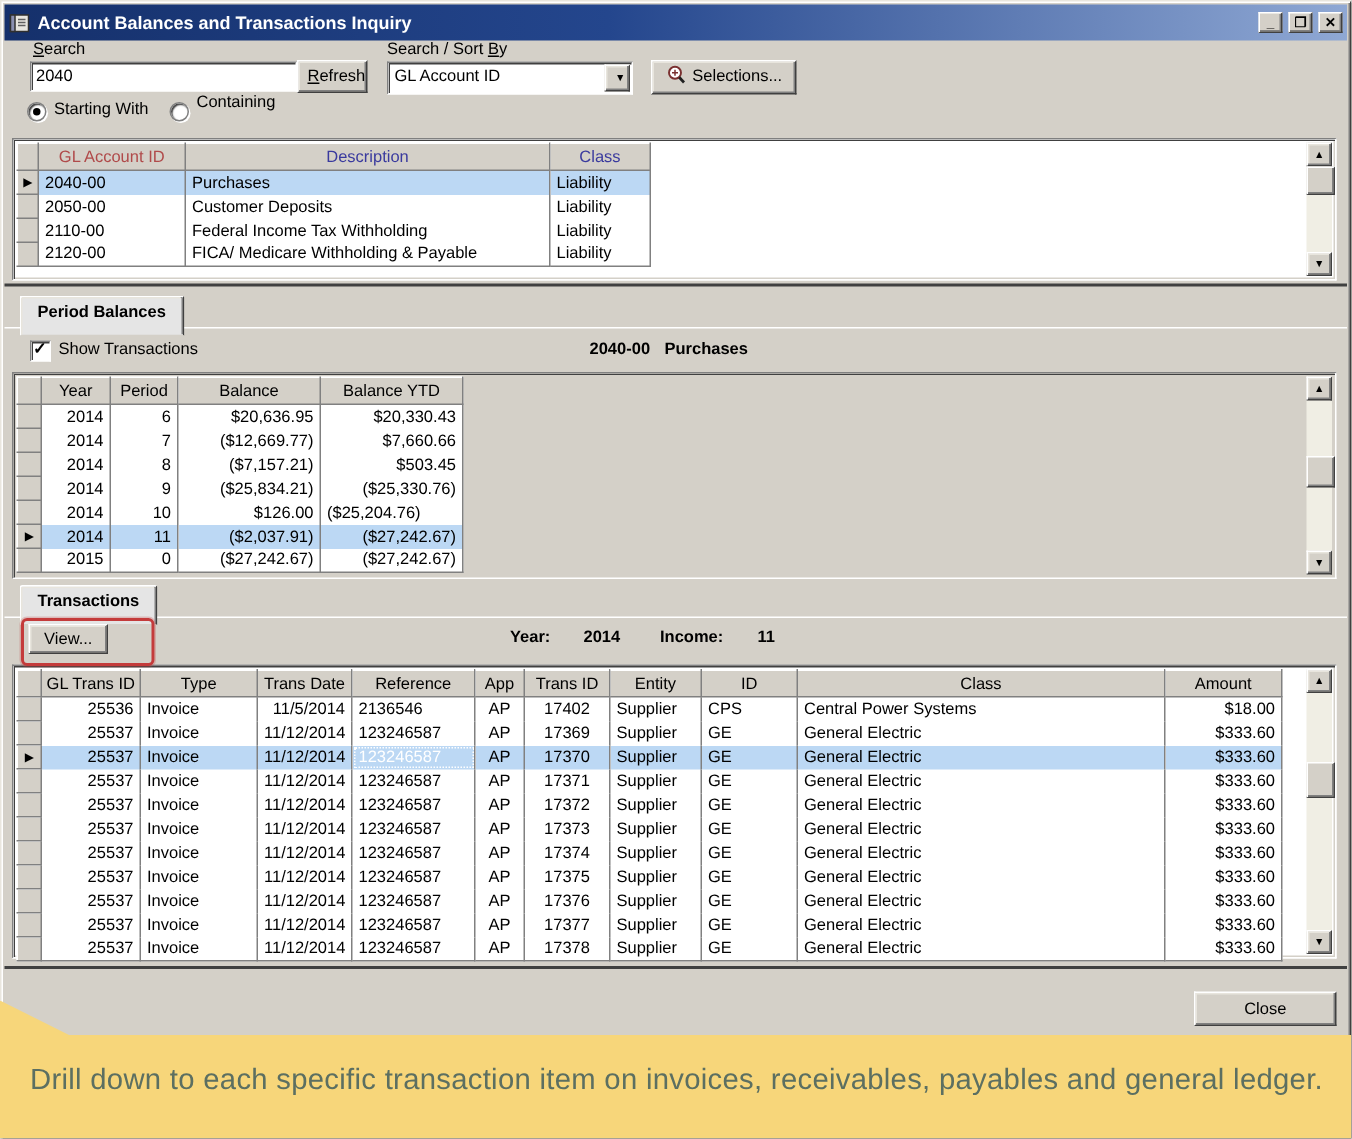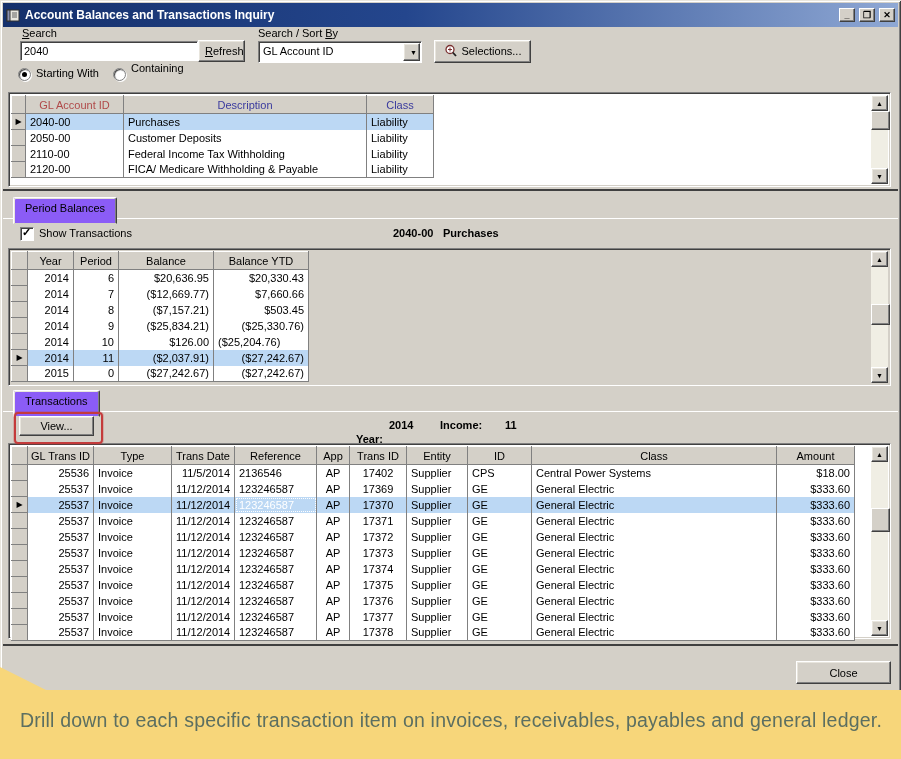--- a/index.html
+++ b/index.html
@@ -59,24 +59,24 @@
   }
   .radio.checked::after{content:"";position:absolute;inset:3px;background:#000;border-radius:50%;}
   .cb{
     position:absolute;width:12px;height:12px;background:#fff;border:1px solid;
     border-color:#808080 #fff #fff #808080;box-shadow:inset 1px 1px 0 #404040;
   }
   .cb .check{position:absolute;left:1px;top:-2px;font-size:11px;font-weight:bold;display:none;}
   .cb.checked .check{display:block;}
   
   .tab{
-    position:absolute;height:21px;background:#8b5cf6;padding:4px 11px 0;
+    position:absolute;height:21px;background:#e5e5e5;padding:4px 11px 0;
     border:1px solid;border-color:#fff #404040 #D4D0C8 #fff;
     box-shadow:inset -1px 0 0 #808080, inset 1px 1px 0 #E8E5DD;
-    border-radius:2px 2px 0 0;font-weight:normal;white-space:nowrap;z-index:2;
+    border-radius:2px 2px 0 0;font-weight:bold;white-space:nowrap;z-index:2;
   }
   
   table.grid{border-collapse:collapse;table-layout:fixed;background:#fff;position:absolute;left:2px;top:2px;}
   .grid th{
     background:#D4D0C8;border:1px solid;border-color:#fff #808080 #808080 #fff;
     font-weight:normal;height:17px;text-align:center;padding:0 2px;
     overflow:hidden;white-space:nowrap;font-size:11px;
   }
   .grid th.red{color:var(--hdr-red,#B04A4A);}
   .grid th.navy{color:var(--hdr-navy,#3A3A9E);}
@@ -297,23 +297,23 @@
       <button class="sb-btn sb-up btn"><span>▲</span></button>
       <div class="sb-thumb" style="top:53px;height:19px;"></div>
       <button class="sb-btn sb-down btn"><span>▼</span></button>
     </div>
   </div>
 
   <div class="tab" style="left:13px;top:390px;">Transactions</div>
   <div class="tabline" style="left:3px;top:411px;width:895px;"></div>
 
   <div class="view-highlight"></div>
-  <button class="btn" style="position:absolute;left:19px;top:416px;width:75px;height:20px;z-index:2;">View...</button>
-
-  <span class="lbl bold" style="left:356px;top:419px;margin-top:14px;">Year:</span>
+  <button class="btn" style="position:absolute;left:19px;top:416px;width:53px;height:20px;z-index:2;">View...</button>
+
+  <span class="lbl bold" style="left:340px;top:419px;">Year:</span>
   <span class="lbl bold" style="left:389px;top:419px;">2014</span>
   <span class="lbl bold" style="left:440px;top:419px;">Income:</span>
   <span class="lbl bold" style="left:505px;top:419px;">11</span>
 
   <div class="panel" style="left:8px;top:443px;width:881px;height:194px;">
     <table class="grid" style="width: 843px;">
         <colgroup>
           <col style="width: 16px;">
           <col style="width: 66px;">
           <col style="width: 78px;">

